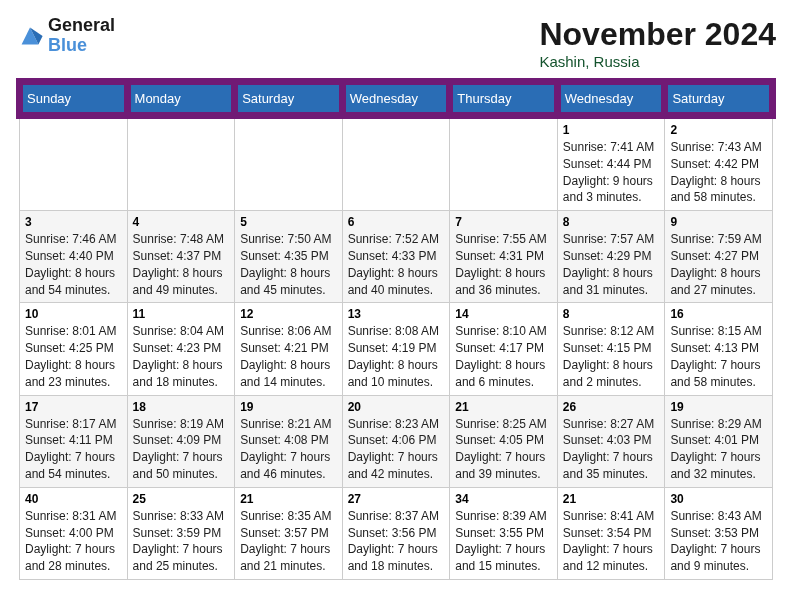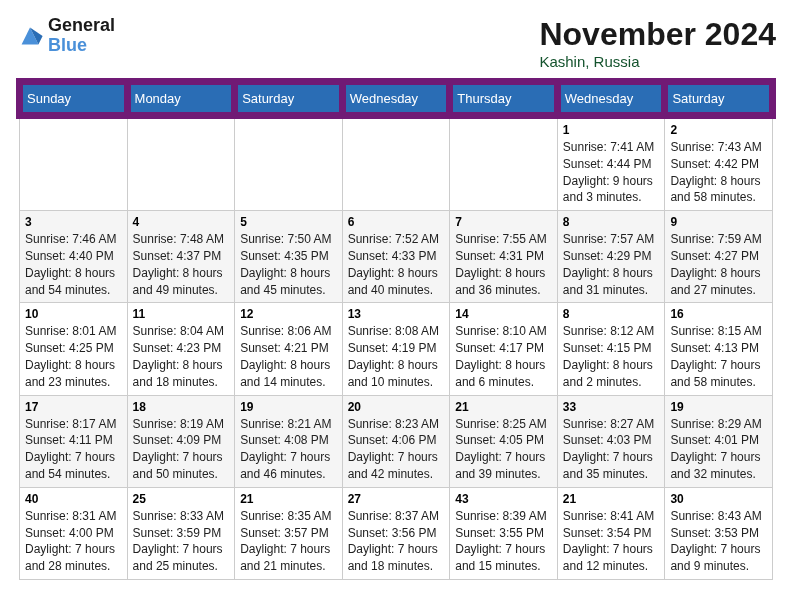--- a/index.html
+++ b/index.html
@@ -212,21 +212,21 @@
         </td>
         <td>
           <span class="day-number">20</span>
           <div class="day-info">Sunrise: 8:23 AM<br>Sunset: 4:06 PM<br>Daylight: 7 hours<br>and 42 minutes.</div>
         </td>
         <td>
           <span class="day-number">21</span>
           <div class="day-info">Sunrise: 8:25 AM<br>Sunset: 4:05 PM<br>Daylight: 7 hours<br>and 39 minutes.</div>
         </td>
         <td>
-          <span class="day-number">33</span>
+          <span class="day-number">26</span>
           <div class="day-info">Sunrise: 8:27 AM<br>Sunset: 4:03 PM<br>Daylight: 7 hours<br>and 35 minutes.</div>
         </td>
         <td>
           <span class="day-number">19</span>
           <div class="day-info">Sunrise: 8:29 AM<br>Sunset: 4:01 PM<br>Daylight: 7 hours<br>and 32 minutes.</div>
         </td>
       </tr>
       <tr>
         <td>
           <span class="day-number">40</span>
@@ -238,21 +238,21 @@
         </td>
         <td>
           <span class="day-number">21</span>
           <div class="day-info">Sunrise: 8:35 AM<br>Sunset: 3:57 PM<br>Daylight: 7 hours<br>and 21 minutes.</div>
         </td>
         <td>
           <span class="day-number">27</span>
           <div class="day-info">Sunrise: 8:37 AM<br>Sunset: 3:56 PM<br>Daylight: 7 hours<br>and 18 minutes.</div>
         </td>
         <td>
-          <span class="day-number">43</span>
+          <span class="day-number">34</span>
           <div class="day-info">Sunrise: 8:39 AM<br>Sunset: 3:55 PM<br>Daylight: 7 hours<br>and 15 minutes.</div>
         </td>
         <td>
           <span class="day-number">21</span>
           <div class="day-info">Sunrise: 8:41 AM<br>Sunset: 3:54 PM<br>Daylight: 7 hours<br>and 12 minutes.</div>
         </td>
         <td>
           <span class="day-number">30</span>
           <div class="day-info">Sunrise: 8:43 AM<br>Sunset: 3:53 PM<br>Daylight: 7 hours<br>and 9 minutes.</div>
         </td>

